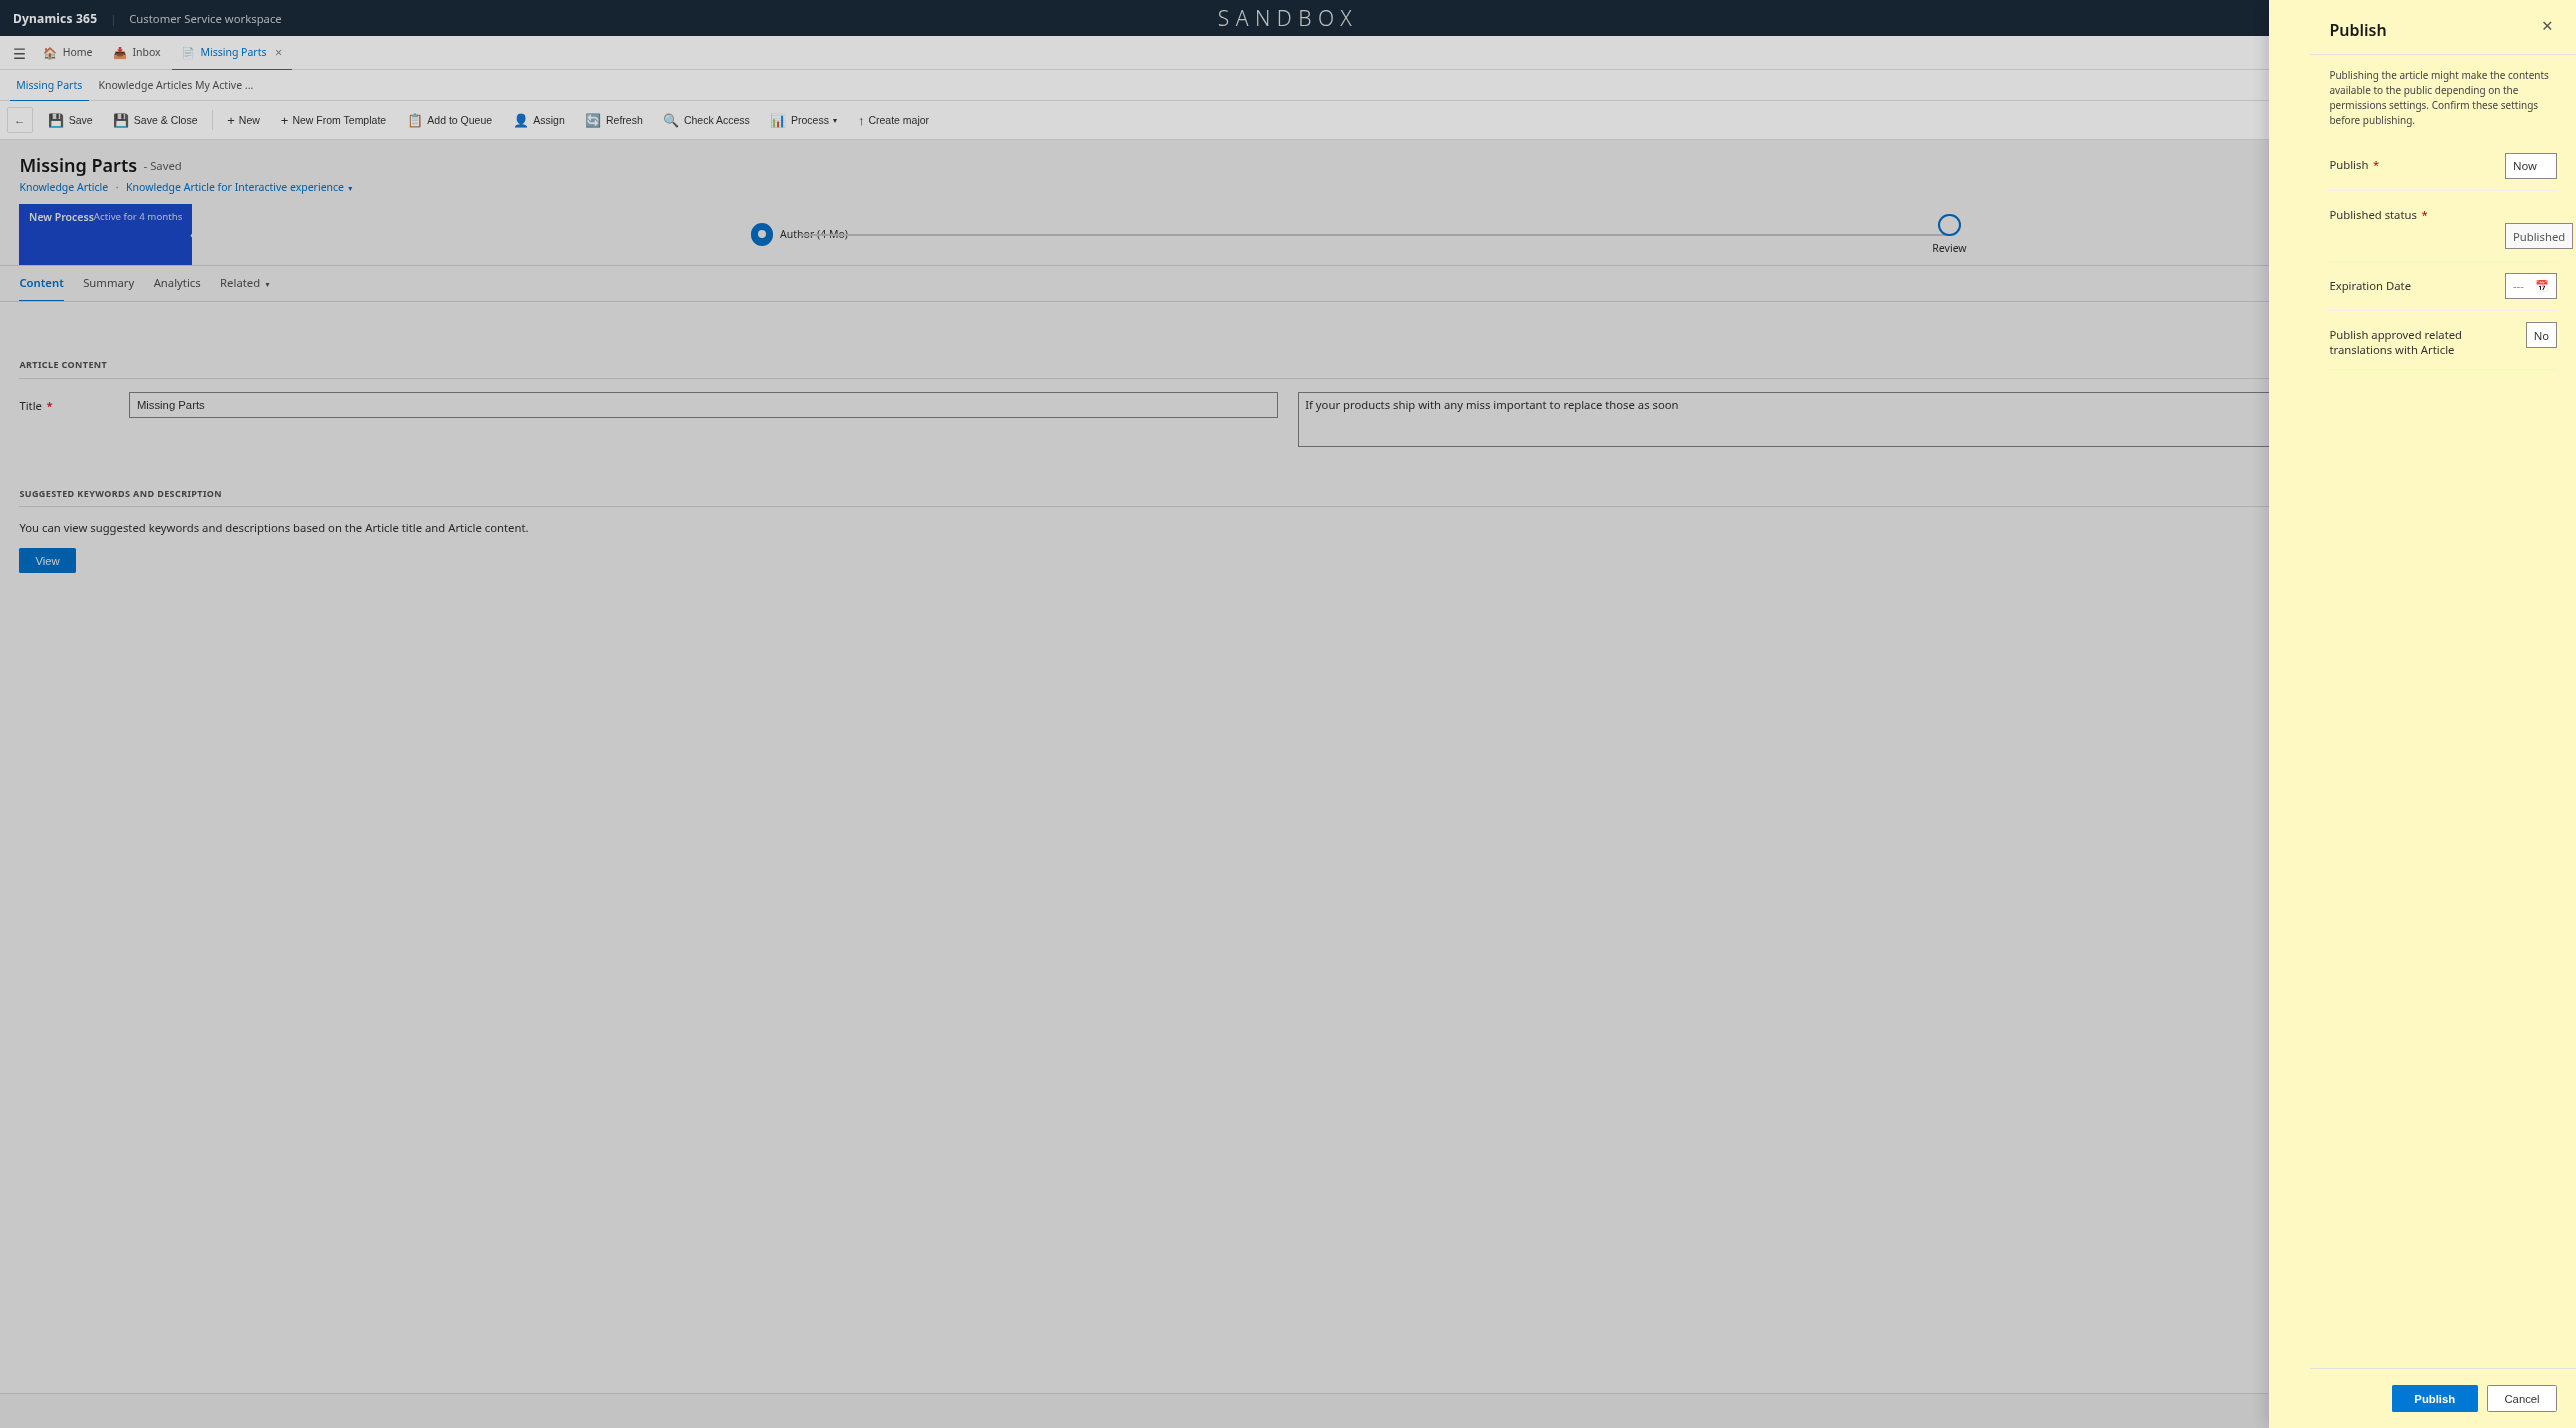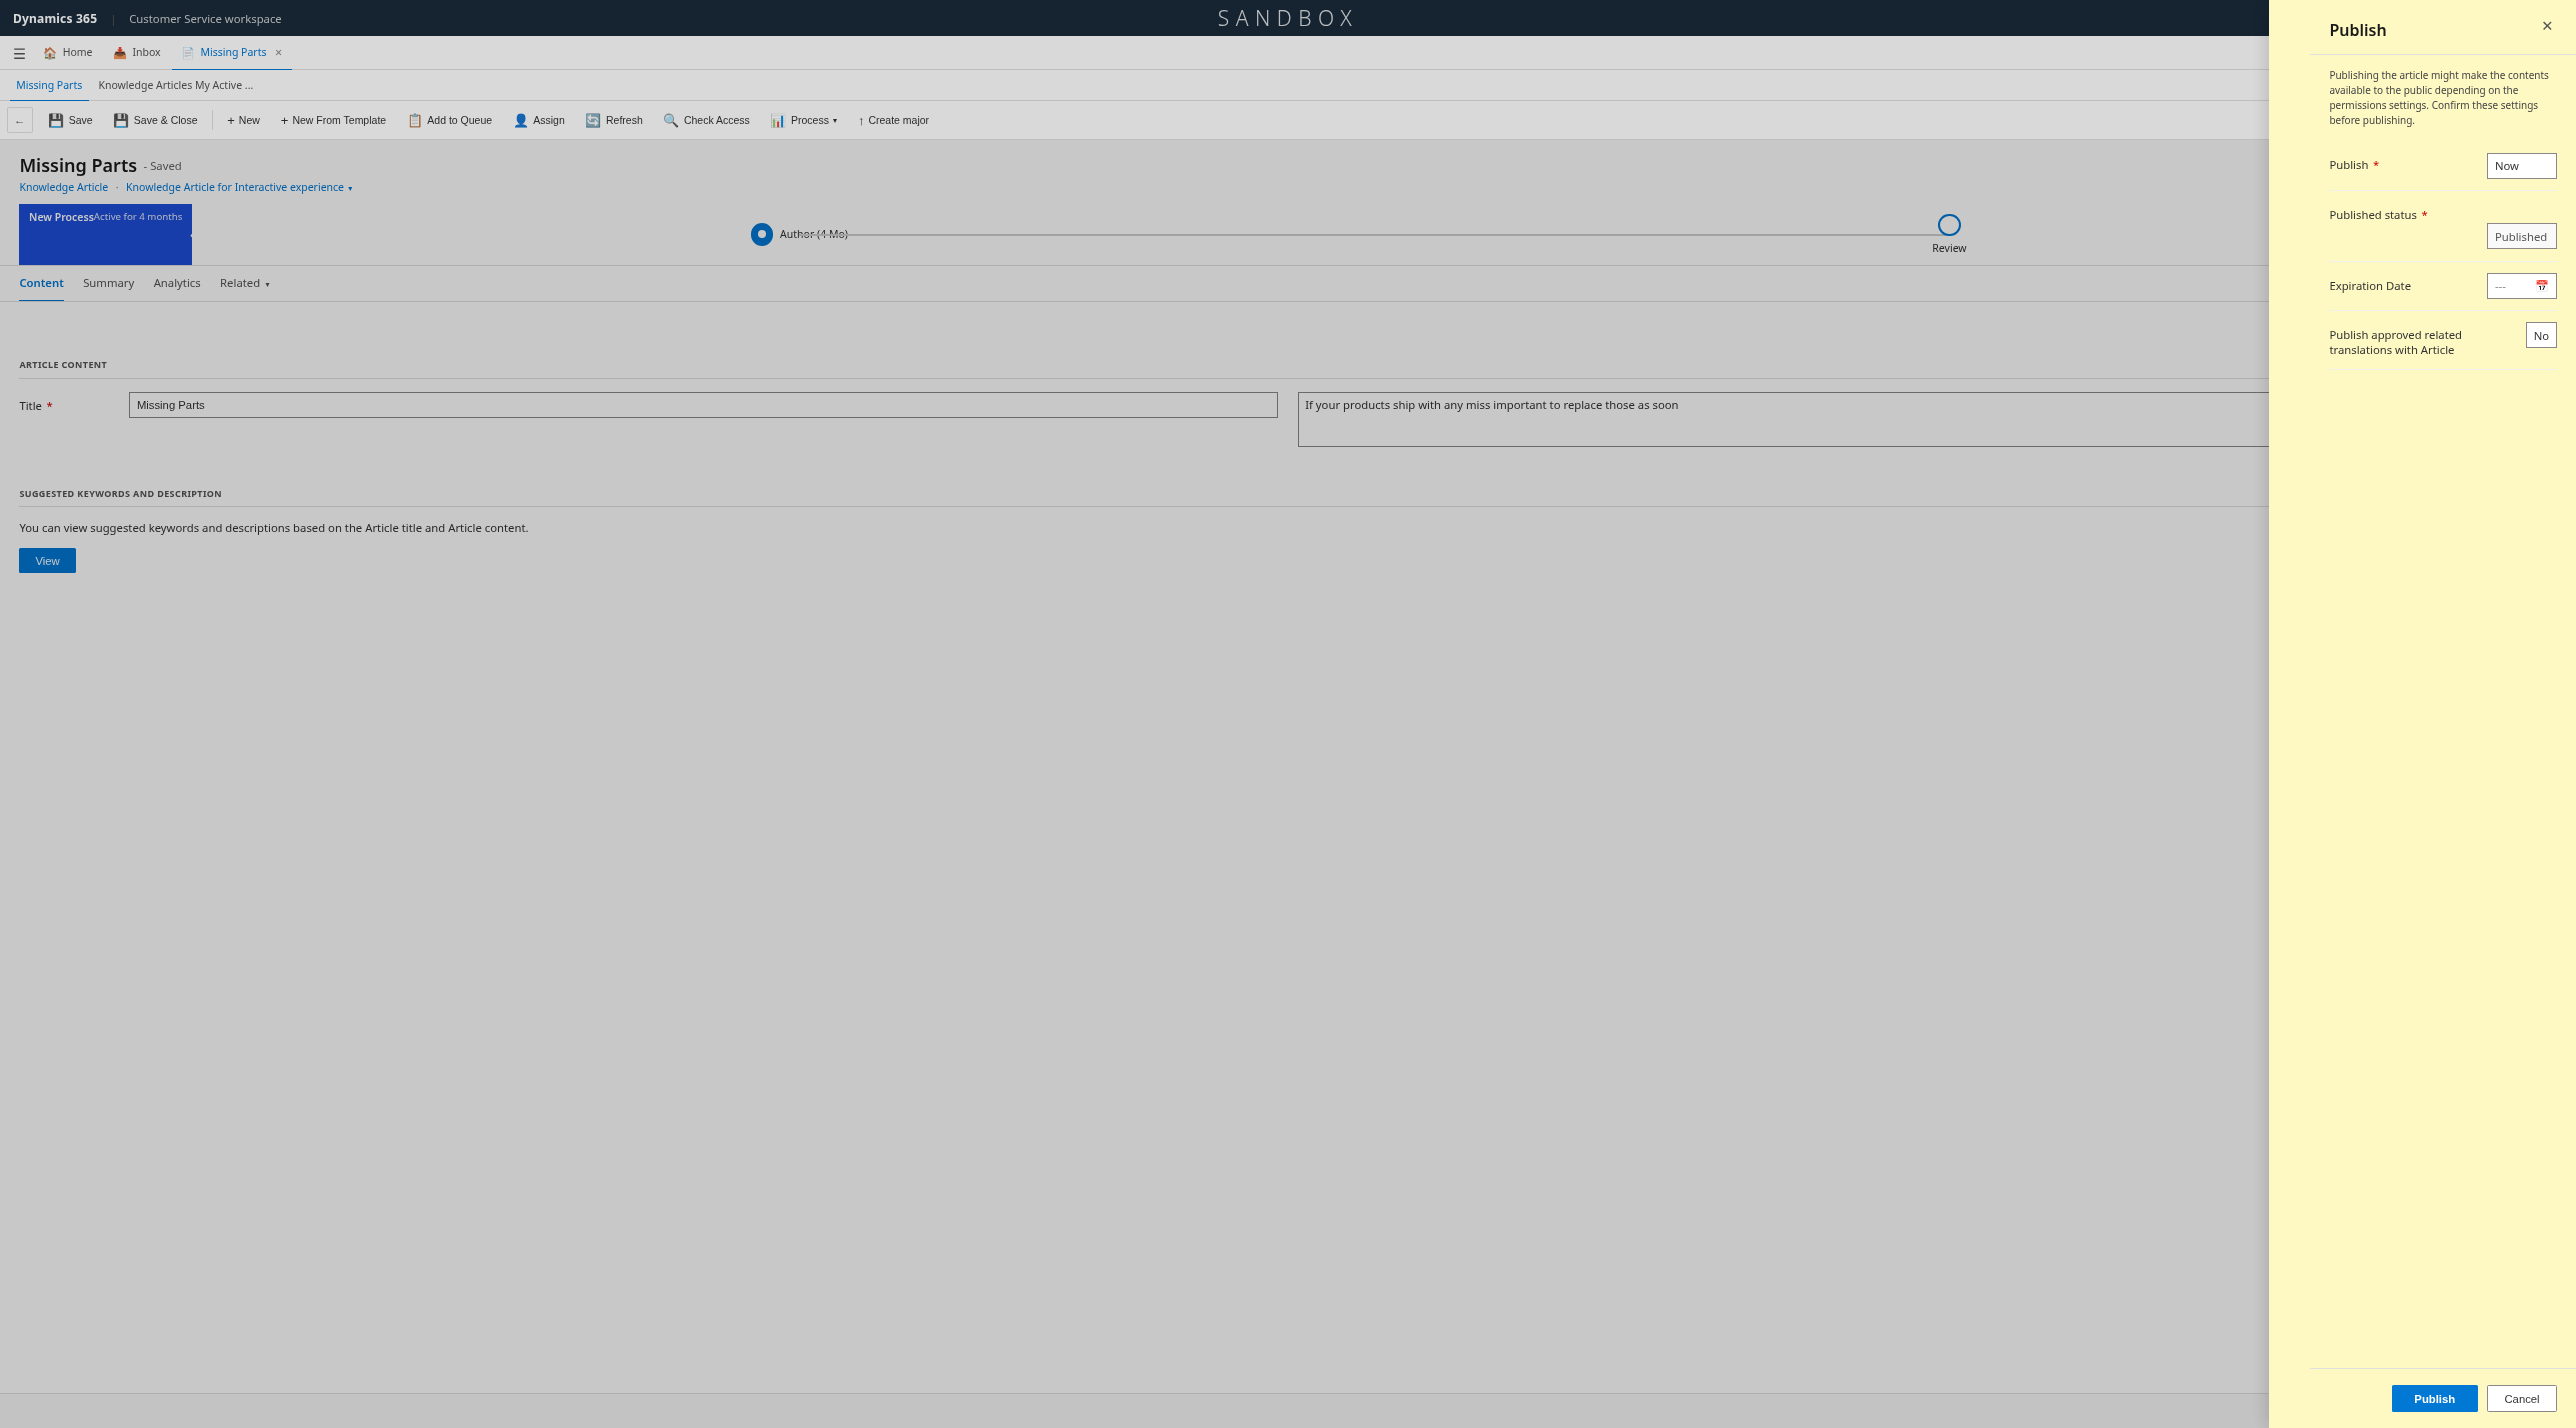--- a/index.html
+++ b/index.html
@@ -418,21 +418,21 @@
     }
     .panel-body {
       flex: 1;
       padding: 0 19.4px;
     }
     .panel-field {
       display: flex;
       align-items: flex-start;
       padding: 11.3px 0;
       border-bottom: 0.8px solid #f0f0f0;
-      gap: 13px;
+      gap: 31px;
     }
     .panel-field-label {
       min-width: 145px;
       font-size: 11.3px;
       color: #333;
       padding-top: 4.8px;
     }
     .panel-field-required { color: #c00; margin-left: 1.6px; }
     .panel-field-value {
       flex: 1;

